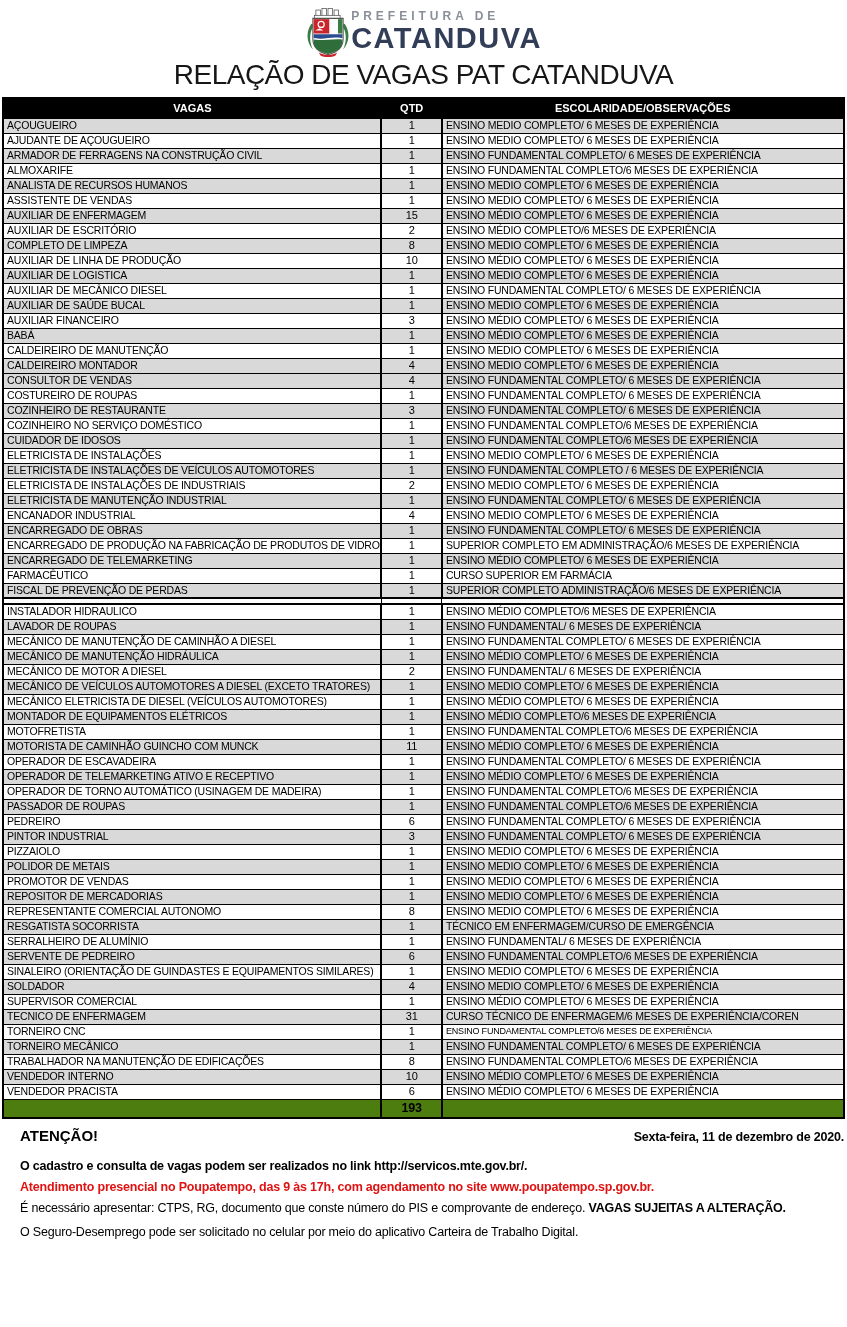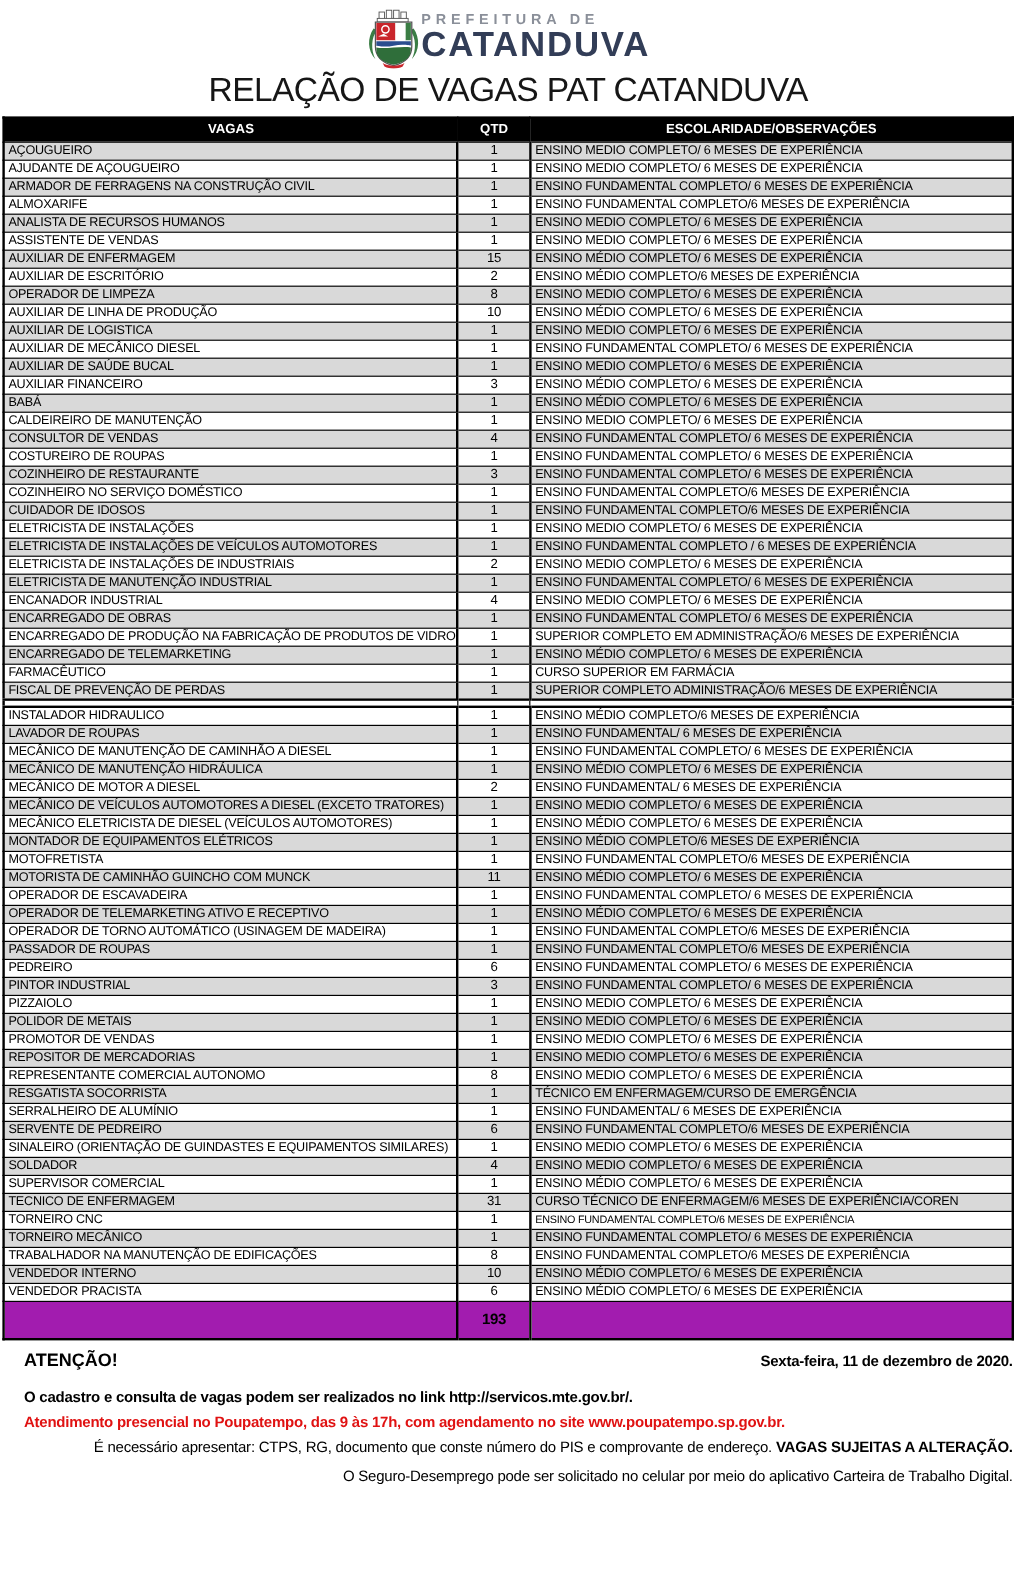--- a/index.html
+++ b/index.html
@@ -48,32 +48,32 @@
     text-align: center; border-left: 2px solid #000; border-right: 2px solid #000;
     font-size: 11px;
   }
   .vagas tr.shade td { background: #d9d9d9; }
   .vagas tr.plain td { background: #ffffff; }
   .vagas tr.spacer td {
     height: 6px; background: #fff; padding: 0;
     border-top: 2px solid #000; border-bottom: 2px solid #000;
   }
   .vagas tr.total-row td {
-    height: 32px; font-weight: bold; font-size: 12.5px; background: #a21caf;
+    height: 19px; font-weight: bold; font-size: 12.5px; background: #4d7c0f;
   }
   .vagas td.obs-small { font-size: 9px; }
   
   .footer { padding: 8px 3px 0 20px; font-size: 12.5px; letter-spacing: -0.2px; }
   .footer-top { display: flex; justify-content: space-between; align-items: baseline; }
   .attn { font-size: 15px; font-weight: bold; letter-spacing: 0; }
   .date { font-weight: bold; font-size: 12.5px; }
   .fline { margin-top: 4.5px; line-height: 1.32; }
   .f-bold { font-weight: bold; margin-top: 14px; }
   .f-red { color: #e01212; font-weight: bold; }
-  .f-norm { font-weight: normal; text-align: right; }
+  .f-norm { font-weight: normal; }
   .mt6 { margin-top: 7px; }
 </style>
 </head>
 <body>
 
 <div class="logo-row">
   <svg class="crest" viewBox="0 0 60 66" aria-hidden="true">
 
     <path d="M8,22 C1,32 1,46 10,56 C5,46 5,32 12,24 Z" fill="#3a7d44"></path>
     <path d="M52,22 C59,32 59,46 50,56 C55,46 55,32 48,24 Z" fill="#3a7d44"></path>
@@ -151,21 +151,21 @@
         <td>AUXILIAR DE ENFERMAGEM</td>
         <td class="qtd">15</td>
         <td>ENSINO MÉDIO COMPLETO/ 6 MESES DE EXPERIÊNCIA</td>
       </tr>
       <tr class="plain">
         <td>AUXILIAR DE ESCRITÓRIO</td>
         <td class="qtd">2</td>
         <td>ENSINO MÉDIO COMPLETO/6 MESES DE EXPERIÊNCIA</td>
       </tr>
       <tr class="shade">
-        <td>OPERADOR DE LIMPEZA</td>
+        <td>COMPLETO DE LIMPEZA</td>
         <td class="qtd">8</td>
         <td>ENSINO MEDIO COMPLETO/ 6 MESES DE EXPERIÊNCIA</td>
       </tr>
       <tr class="plain">
         <td>AUXILIAR DE LINHA DE PRODUÇÃO</td>
         <td class="qtd">10</td>
         <td>ENSINO MÉDIO COMPLETO/ 6 MESES DE EXPERIÊNCIA</td>
       </tr>
       <tr class="shade">
         <td>AUXILIAR DE LOGISTICA</td>
@@ -188,20 +188,25 @@
         <td>ENSINO MÉDIO COMPLETO/ 6 MESES DE EXPERIÊNCIA</td>
       </tr>
       <tr class="shade">
         <td>BABÁ</td>
         <td class="qtd">1</td>
         <td>ENSINO MÉDIO COMPLETO/ 6 MESES DE EXPERIÊNCIA</td>
       </tr>
       <tr class="plain">
         <td>CALDEIREIRO DE MANUTENÇÃO</td>
         <td class="qtd">1</td>
+        <td>ENSINO MEDIO COMPLETO/ 6 MESES DE EXPERIÊNCIA</td>
+      </tr>
+      <tr class="shade">
+        <td>CALDEIREIRO MONTADOR</td>
+        <td class="qtd">4</td>
         <td>ENSINO MEDIO COMPLETO/ 6 MESES DE EXPERIÊNCIA</td>
       </tr>
       <tr class="shade">
         <td>CONSULTOR DE VENDAS</td>
         <td class="qtd">4</td>
         <td>ENSINO FUNDAMENTAL COMPLETO/ 6 MESES DE EXPERIÊNCIA</td>
       </tr>
       <tr class="plain">
         <td>COSTUREIRO DE ROUPAS</td>
         <td class="qtd">1</td>

